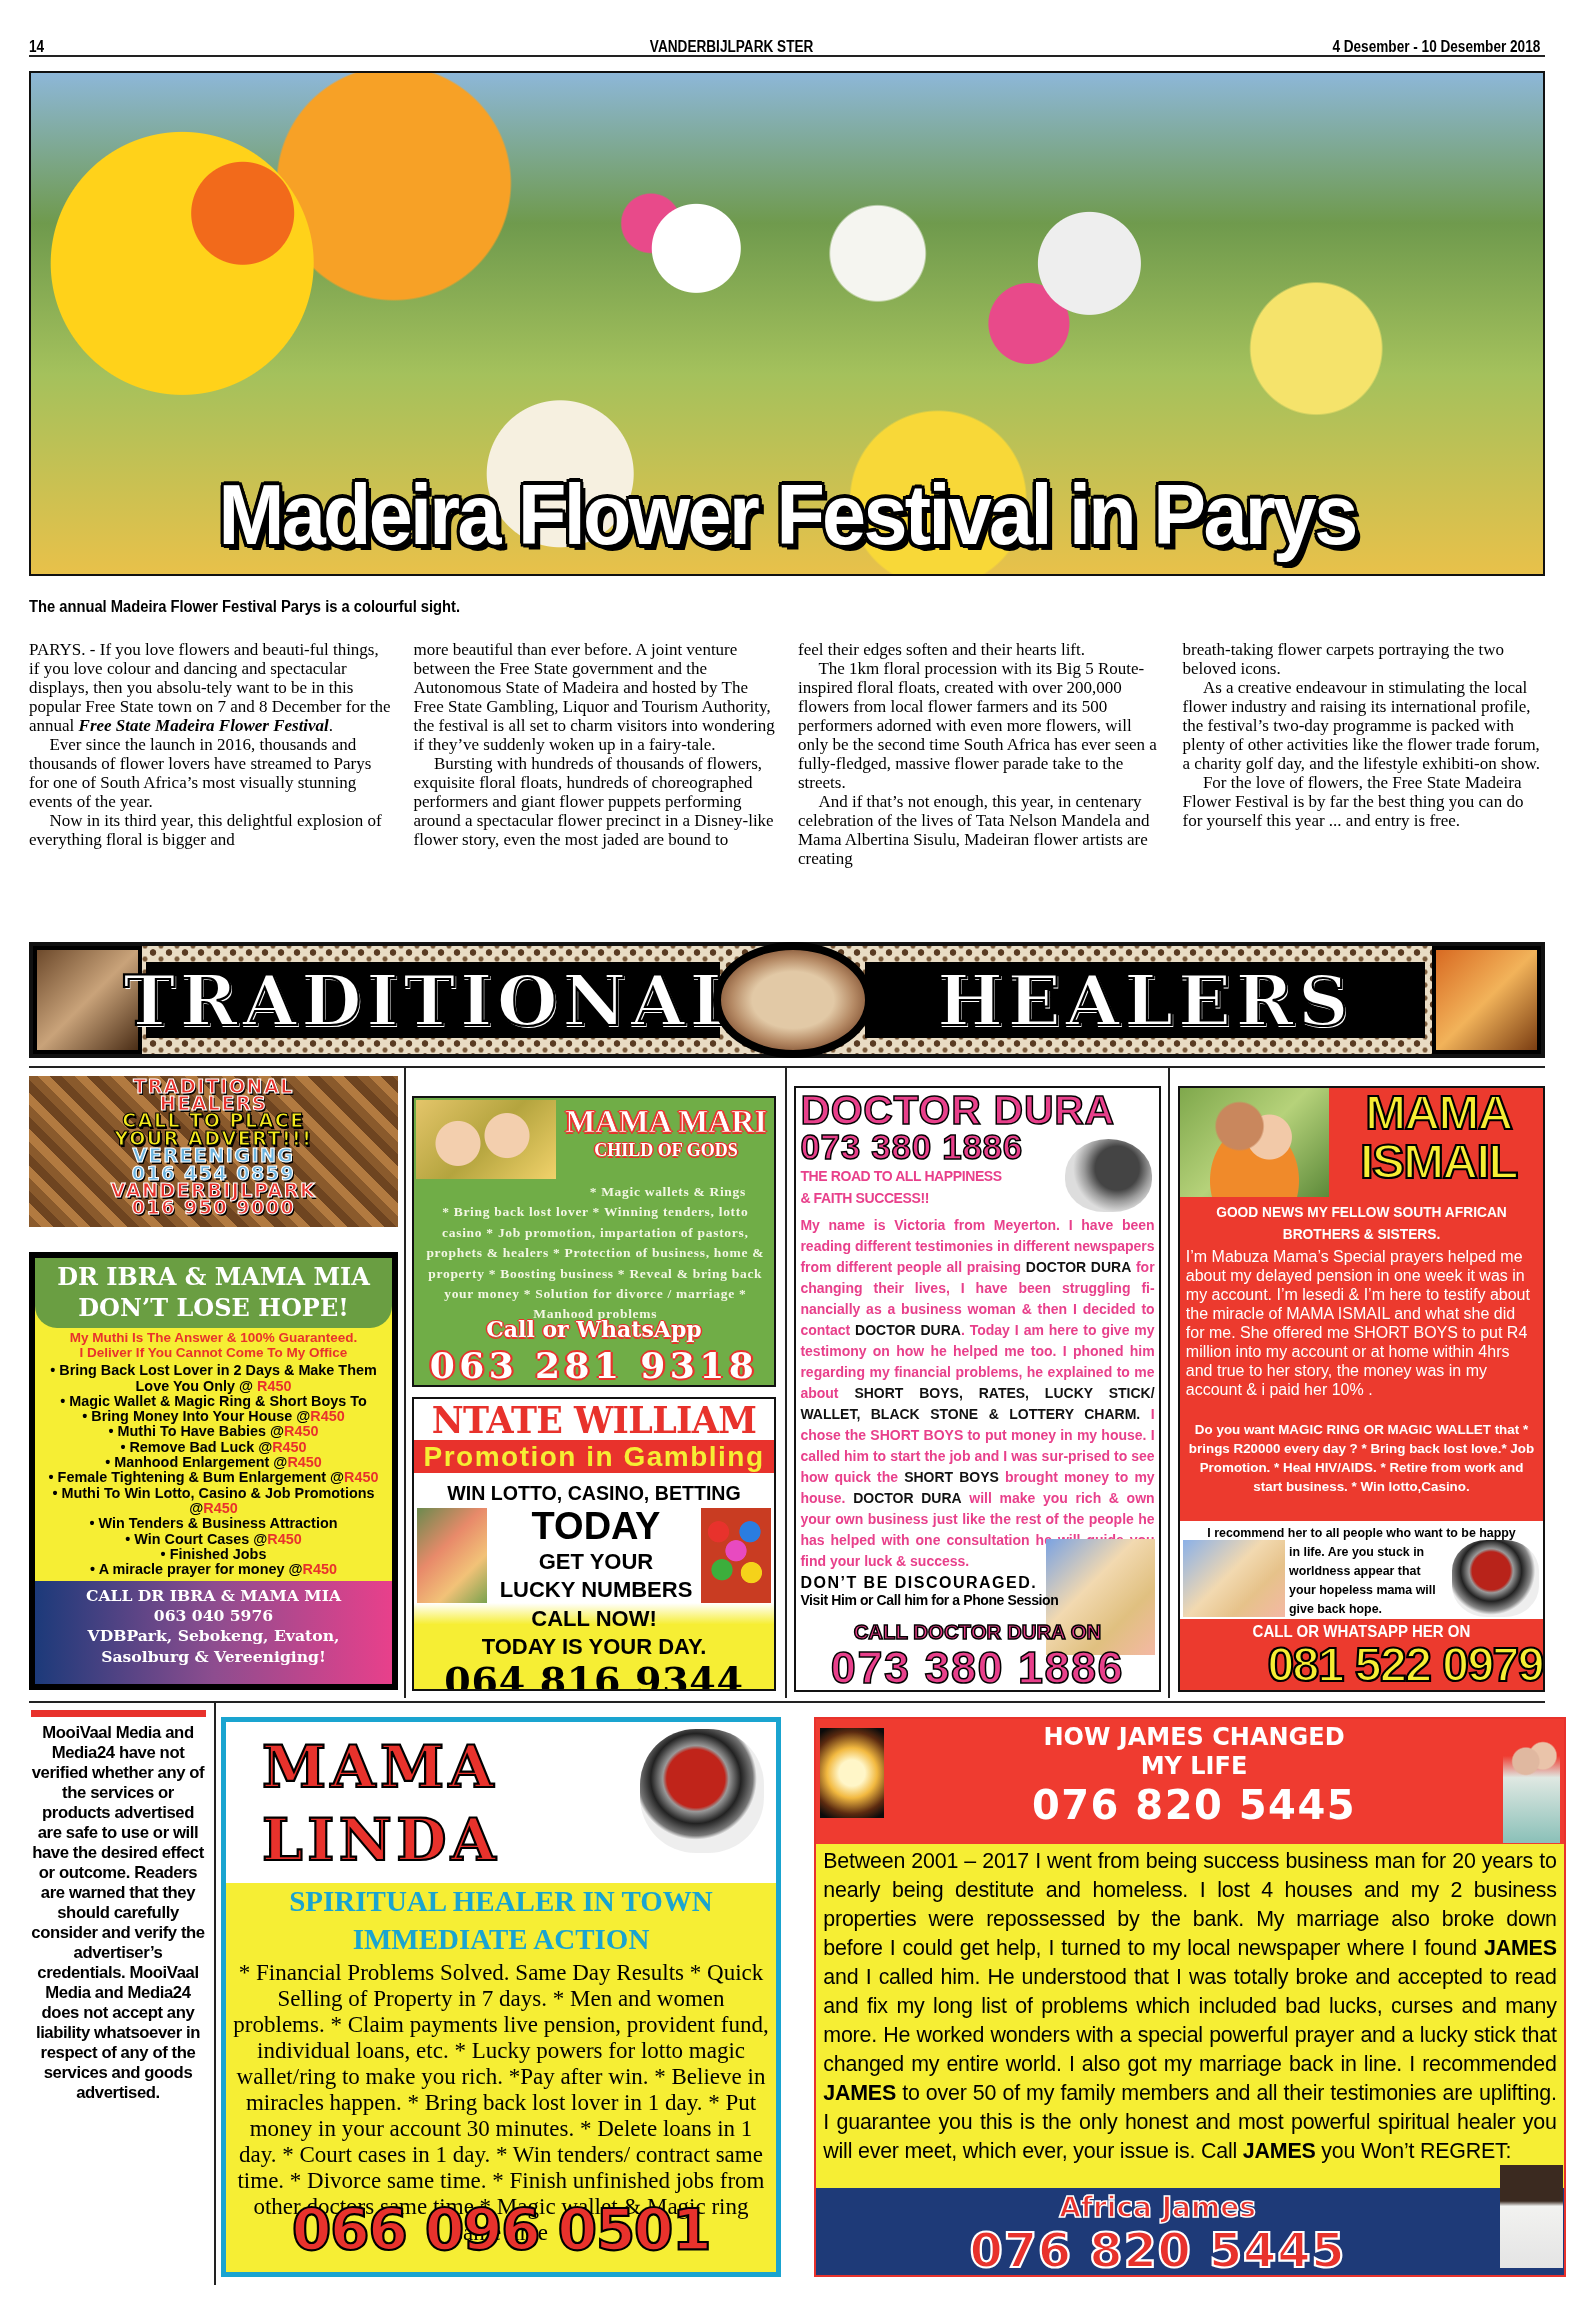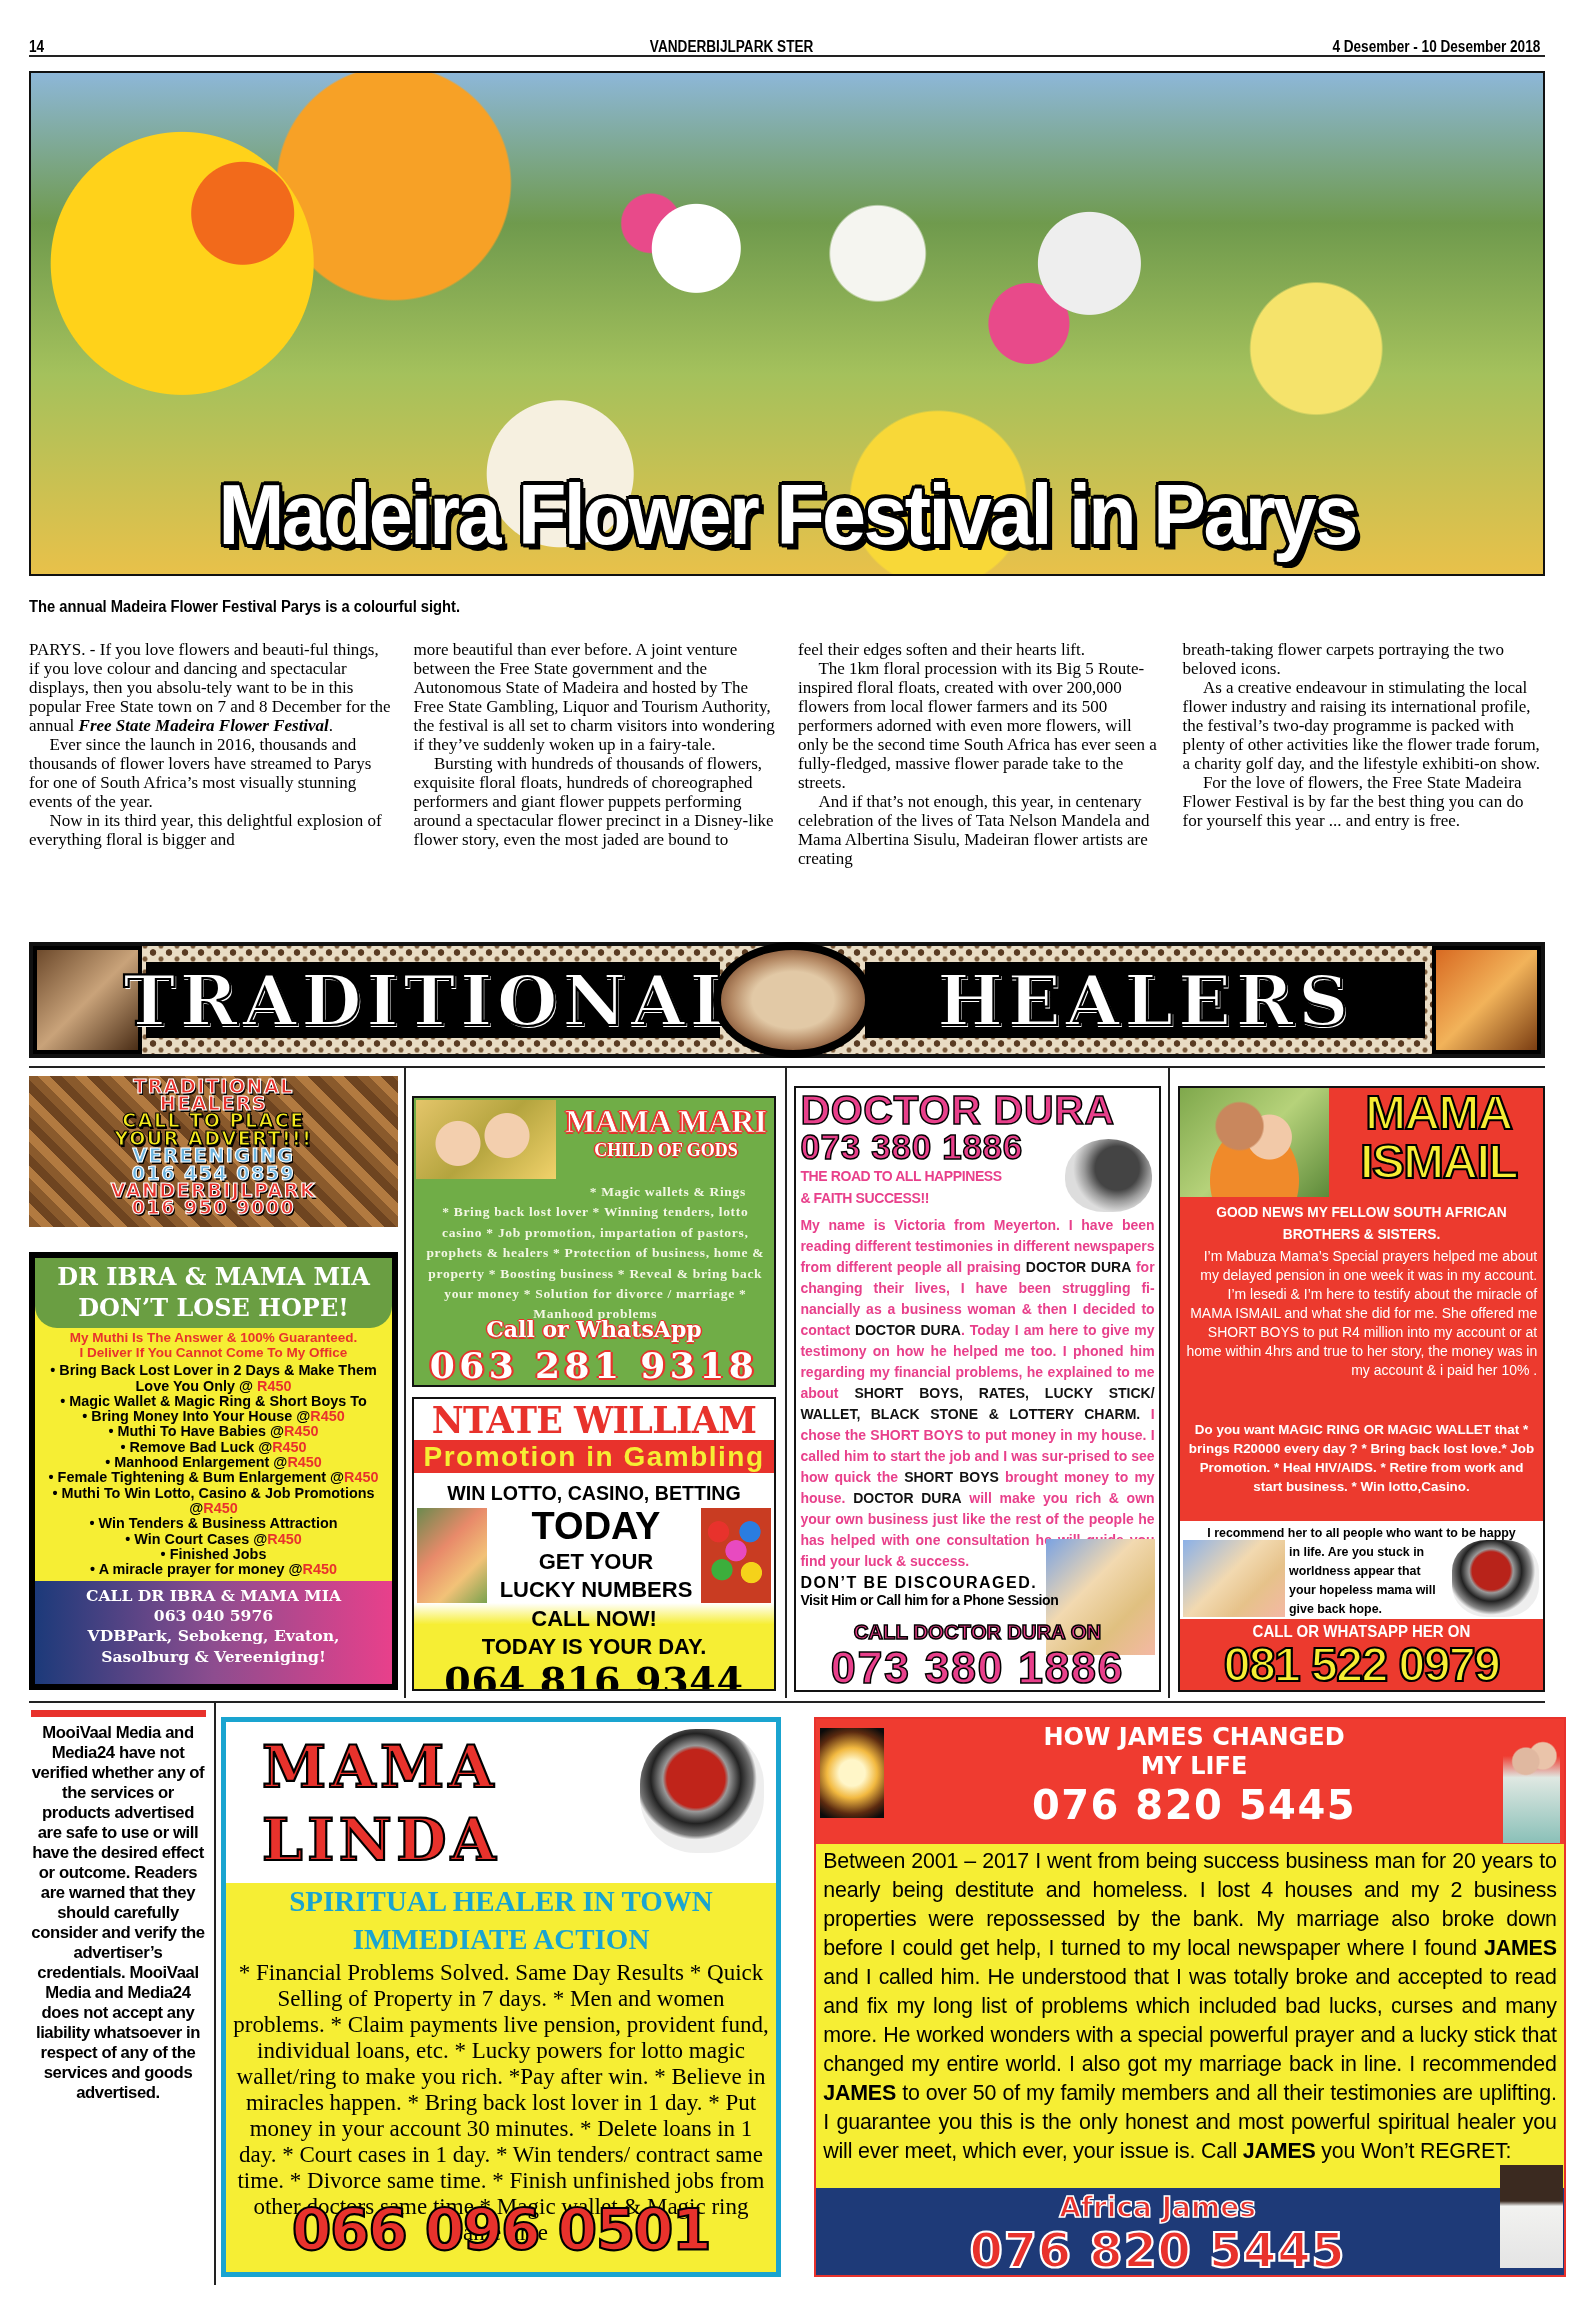--- a/index.html
+++ b/index.html
@@ -94,29 +94,29 @@
 .dura .dont{font-weight:bold;font-size:16px;line-height:19px;letter-spacing:1.5px;margin-top:1.5px}
 .dura .visit{font-weight:bold;font-size:14px;line-height:17.4px;letter-spacing:-0.4px}
 .dura .money{position:absolute;right:4.4px;top:451px;width:109px;height:116px;background:linear-gradient(135deg,#7aa2e2,#f2d9b0 40%,#e0c080 70%,#f4b8a4)}
 .dura .call{text-align:center;font-weight:bold;font-size:20.4px;line-height:25px;margin-top:10.2px;position:relative}
 .dura .ph2{text-align:center;font-weight:bold;font-size:45px;line-height:45px;letter-spacing:1.5px;position:relative}
 
 .ismail{left:1178px;top:1086px;width:367px;height:606px;border:2.9px solid #111;background:#ec3a2e}
 .ismail .pic{position:absolute;left:0;top:0;width:149px;height:109px;background:radial-gradient(circle at 40% 35%,#c9875d 0 23px,transparent 25px),radial-gradient(circle at 60% 45%,#f2c9a8 0 22px,transparent 23px),radial-gradient(ellipse at 50% 85%,#f08a2a 0 44px,transparent 45px),linear-gradient(135deg,#7fa84c,#b6d27a 50%,#5d8a3a)}
 .ismail .ttl{position:absolute;left:153px;top:0;width:211px;text-align:center;font-weight:bold;font-size:49px;line-height:49px;color:#f6ee34;-webkit-text-stroke:2.2px #000;letter-spacing:-1.5px}
 .ismail .good{position:absolute;top:113px;left:0;width:100%;text-align:center;color:#fff;font-weight:bold;font-size:15.3px;line-height:22px;transform:scaleX(.9)}
-.ismail .body{position:absolute;top:159px;left:5.8px;right:5.8px;text-align:right;color:#fff;font-size:14px;line-height:19px}
+.ismail .body{position:absolute;top:159px;left:5.8px;right:5.8px;text-align:left;color:#fff;font-size:16px;line-height:19px}
 .ismail .body2{position:absolute;top:332px;left:5.8px;right:5.8px;text-align:center;color:#fff;font-weight:bold;font-size:13.4px;line-height:19px}
 .ismail .wb{position:absolute;top:433px;left:0;width:100%;height:98px;background:#fff}
 .ismail .rec{position:absolute;top:2.9px;left:0;width:100%;text-align:center;font-weight:bold;font-size:12.4px;line-height:19px}
 .ismail .rec2{position:absolute;top:22px;left:109px;width:153px;text-align:left;font-weight:bold;font-size:12.4px;line-height:19px}
 .ismail .money{position:absolute;left:2.9px;top:19px;width:102px;height:77px;background:linear-gradient(135deg,#8ab0e8,#f2d9b0 45%,#e6c28a 70%,#f4b8a4)}
 .ismail .ring{position:absolute;right:4.4px;top:19px;width:87px;height:77px;border-radius:40%;background:radial-gradient(circle at 45% 40%,#b8231a 0 19px,#999 22px,#222 30.5px,#888 40px,#eee 44px)}
 .ismail .callw{position:absolute;top:534px;left:0;width:100%;text-align:center;color:#fff;font-weight:bold;font-size:16.7px;line-height:19px;transform:scaleX(.9)}
-.ismail .ph{position:absolute;top:553px;left:0;width:100%;text-align:center;font-weight:bold;font-size:48px;line-height:48px;color:#f6ee34;-webkit-text-stroke:2.2px #000;letter-spacing:-1.5px}
+.ismail .ph{position:absolute;top:553px;left:0;width:100%;text-align:right;font-weight:bold;font-size:48px;line-height:48px;color:#f6ee34;-webkit-text-stroke:2.2px #000;letter-spacing:-1.5px}
 
 .disc{left:29px;top:1710px;width:178px;height:560px}
 .disc .bar{height:7.3px;background:#e8322c;margin:0 1.5px 5.8px}
 .disc p{text-align:center;font-weight:bold;font-size:16.7px;line-height:20px;letter-spacing:-0.4px}
 
 .linda{left:221px;top:1717px;width:560px;height:560px;border:5.8px solid #1aa4d0;background:#f6ee34}
 .linda .top{position:absolute;left:0;top:0;width:100%;height:161px;background:#fff}
 .linda .ttl{position:absolute;left:36px;top:8.7px;width:218px;text-align:center;font-family:"DejaVu Serif",serif;font-weight:bold;font-size:58px;line-height:73px;color:#e8322c;-webkit-text-stroke:2.2px #000;letter-spacing:4.4px}
 .linda .ring{position:absolute;right:11.6px;top:7.3px;width:124px;height:124px;border-radius:45%;background:radial-gradient(circle at 45% 40%,#c0241a 0 29px,#999 33px,#222 45px,#777 57px,#eee 61px)}
 .linda .spirit{position:absolute;top:160px;left:0;width:100%;text-align:center;font-family:"Liberation Serif",serif;font-weight:bold;font-size:29px;line-height:38px;color:#1aa4d0}

